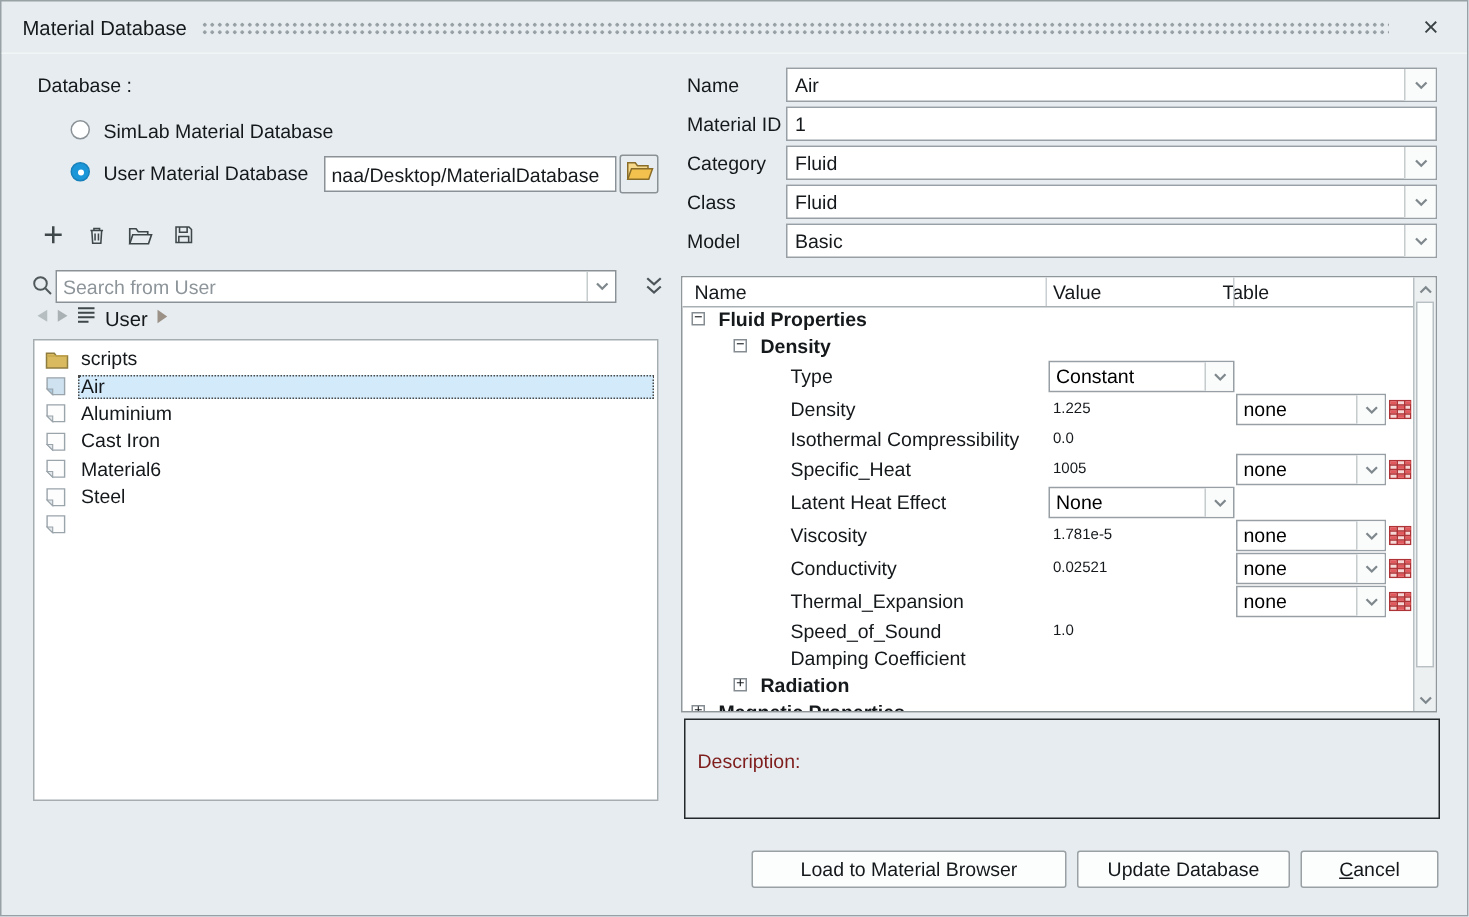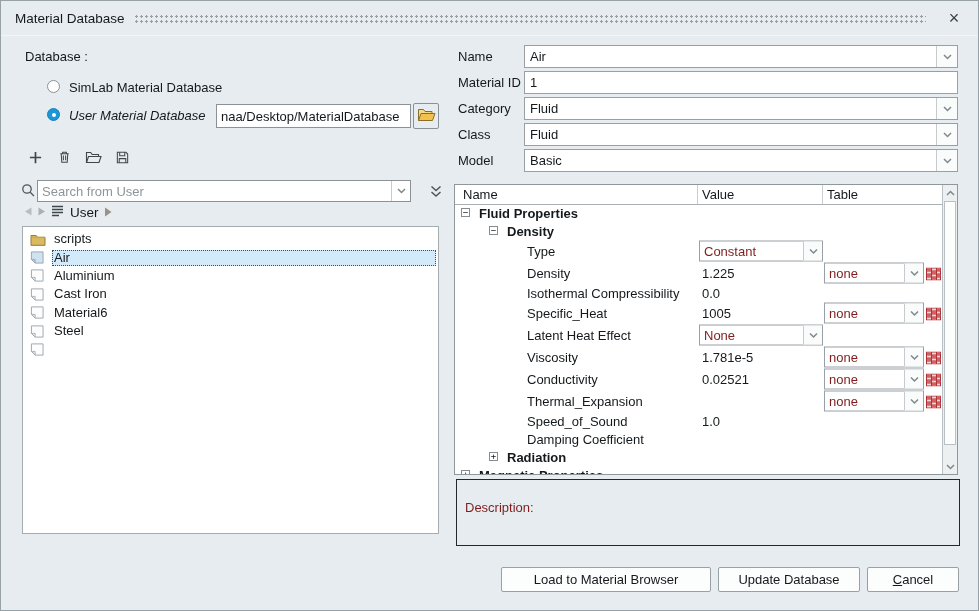--- a/index.html
+++ b/index.html
@@ -54,25 +54,25 @@
   
   .ptable{position:absolute;left:453px;top:183px;width:504px;height:291px;border:1px solid #8f979b;background:#fff;box-sizing:border-box;}
   .thead{position:absolute;left:0;top:0;right:15px;height:19px;border-bottom:1px solid #a9b0b4;background:#fff;}
   .th{position:absolute;top:0;height:19px;line-height:19px;font-size:13px;color:#15191c;white-space:nowrap;}
   .csep{position:absolute;top:0;height:19px;width:1px;background:#c9cfd2;}
   .tbody{position:absolute;left:0;top:19px;right:15px;bottom:0;overflow:hidden;}
   .prow{position:relative;width:100%;}
   .expbox{position:absolute;top:50%;margin-top:-5px;width:9px;height:9px;border:1px solid #858d92;background:#fff;box-sizing:border-box;font-size:9px;line-height:6px;text-align:center;color:#15191c;font-family:"DejaVu Sans Mono",monospace;}
   .pname{position:absolute;top:50%;transform:translateY(-50%);font-size:13px;color:#15191c;white-space:nowrap;}
   .bold{font-weight:bold;}
-  .pval{position:absolute;left:247px;top:50%;transform:translateY(-50%);font-size:13px;color:#15191c;white-space:nowrap;}
+  .pval{position:absolute;left:247px;top:50%;transform:translateY(-50%);font-size:10px;color:#15191c;white-space:nowrap;}
   .combo{position:absolute;top:50%;transform:translateY(-50%);height:21px;border:1px solid #98a0a5;background:#fff;display:flex;align-items:stretch;box-sizing:border-box;}
   .vcombo{left:244px;width:124px;}
   .tcombo{left:369px;width:100px;}
-  .cval{flex:1;font-size:13px;color:#7f1d1d;padding:0 4px;line-height:19px;white-space:nowrap;overflow:hidden;}
+  .cval{flex:1;font-size:13px;color:#000000;padding:0 4px;line-height:19px;white-space:nowrap;overflow:hidden;}
   .carr{width:18px;border-left:1px solid #c6ccce;background:#fafbfb;display:flex;align-items:center;justify-content:center;flex:none;}
   .rticon{position:absolute;left:471px;top:50%;transform:translateY(-50%);width:15px;height:13px;}
 
   .sbar{position:absolute;top:0;right:0;bottom:0;width:15px;background:#edf0f1;border-left:1px solid #b9c0c3;box-sizing:border-box;}
   .sarr{position:absolute;left:0;width:14px;height:15px;display:flex;align-items:center;justify-content:center;}
   .sarr.up{top:0;}
   .sarr.dn{bottom:0;}
   .sthumb{position:absolute;left:1px;width:12px;top:16px;height:244px;background:#fcfdfd;border:1px solid #b9c0c3;box-sizing:border-box;}
 
   .desc{position:absolute;left:455px;top:478px;width:504px;height:67px;border:1px solid #23282b;box-sizing:border-box;background:#e6ecef;}
@@ -91,21 +91,21 @@
     <div class="dots"></div>
     <span class="close">×</span>
   </div>
 
   <div class="dblabel">Database :</div>
 
   <div class="radiorow" style="left:46px;top:79px;">
     <span class="radio"></span>
     <span class="rlabel">SimLab Material Database</span>
   </div>
-  <div class="radiorow" style="left:46px;top:107px;font-style:italic;">
+  <div class="radiorow" style="left:46px;top:107px;">
     <span class="radio on"></span>
     <span class="rlabel">User Material Database</span>
   </div>
   <input class="pathinput" value="naa/Desktop/MaterialDatabase" style="">
   <div class="browsebtn">
     <span id="browse-ic"><svg width="19" height="15" viewBox="0 0 19 15">
           <path d="M1.5 13.5v-11h5l1.5 2h7v2.5" fill="#f7d98c" stroke="#8a6d28"></path>
           <path d="M1.5 13.5l2.5-7h14l-2.5 7z" fill="#f2c14e" stroke="#8a6d28"></path>
         </svg></span>
   </div>
@@ -284,21 +284,21 @@
             </svg>
           </span>
         </div>
       </div>
     </div>
 
   <div class="ptable">
     <div class="thead">
       <span class="th" style="left:8px;">Name</span>
       <span class="th" style="left:247px;">Value</span>
-      <span class="th" style="left:372px;">Table</span>
+      <span class="th" style="left:360px;">Table</span>
       <span class="csep" style="left:242px;"></span>
       <span class="csep" style="left:367px;"></span>
     </div>
     <div class="tbody" id="tbody">
         <div class="prow" style="height:18px">
           <span class="expbox" style="left:6px">−</span>
           <span class="pname bold" style="left:24px">Fluid Properties</span>
         </div>
         <div class="prow" style="height:18px">
           <span class="expbox" style="left:34px">−</span>

